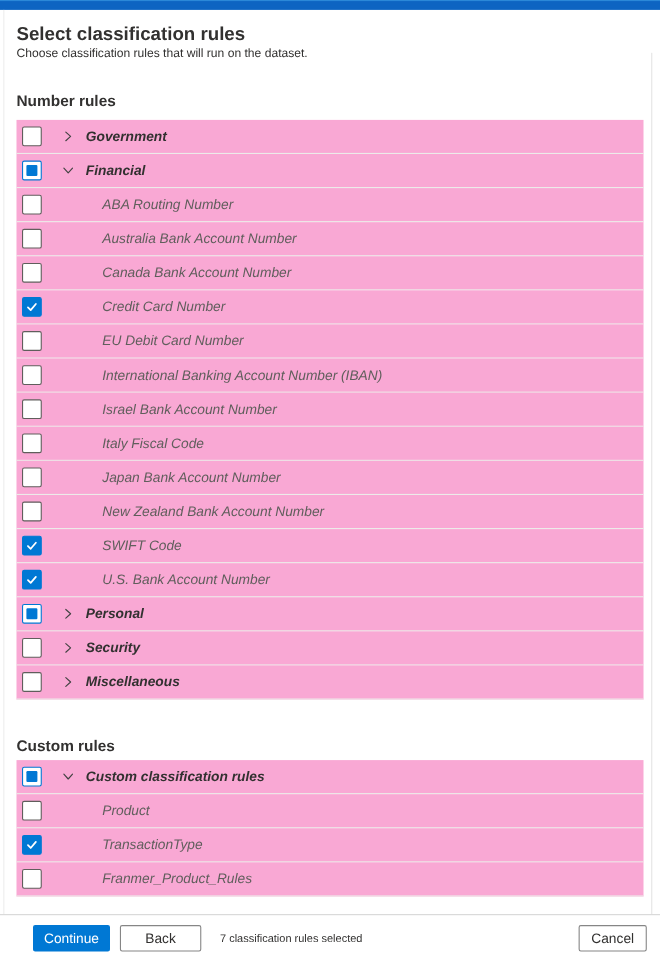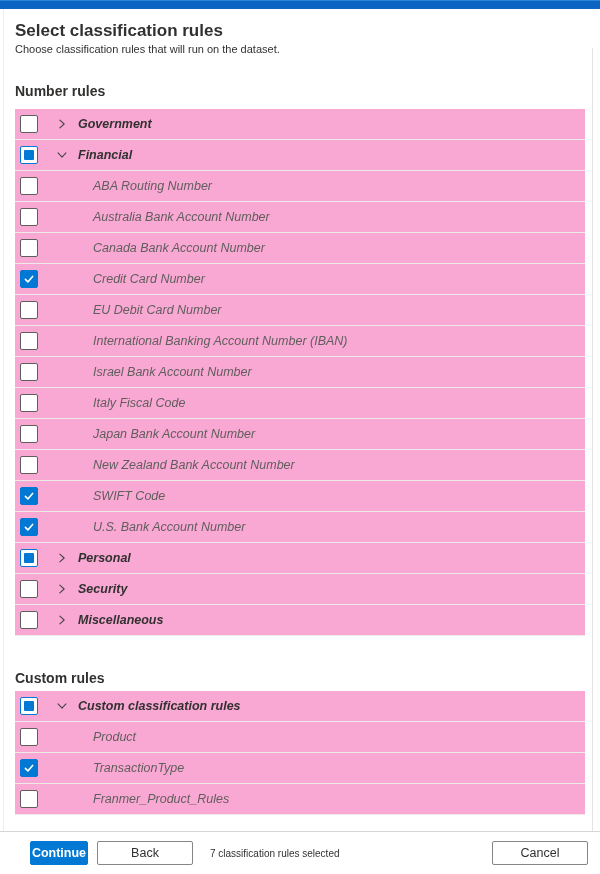--- a/index.html
+++ b/index.html
@@ -46,24 +46,24 @@
   .footer{
     position:absolute;left:0;top:831px;right:0;bottom:0;
     background:#fff;border-top:1px solid #d6d6d6;box-sizing:border-box;
     display:flex;align-items:center;padding:0 12px 0 30px;
   }
   .btn{
     height:24px;box-sizing:border-box;border-radius:2px;
     font-family:"Liberation Sans","DejaVu Sans",sans-serif;
     font-size:12.5px;line-height:22px;text-align:center;cursor:pointer;padding:0;
   }
-  .btn-primary{width:58px;background:#0078d4;border:1px solid #0078d4;color:#fff;font-weight:700;}
-  .btn-default{width:96px;background:#fff;border:1px solid #868686;color:#323130;font-weight:400;}
+  .btn-primary{width:70px;background:#0078d4;border:1px solid #0078d4;color:#fff;font-weight:400;}
+  .btn-default{width:74px;background:#fff;border:1px solid #868686;color:#323130;font-weight:400;}
   .btn-back{margin-left:9px;}
-  .btn-cancel{margin-left:auto;width:96px;}
+  .btn-cancel{margin-left:auto;width:62px;}
   .status-text{margin-left:17px;font-size:10px;color:#323130;}
 </style>
 </head>
 <body>
 
 <div class="titlebar"></div>
 <div class="edge-left"></div>
 <div class="edge-right"></div>
 
 <div class="content">

